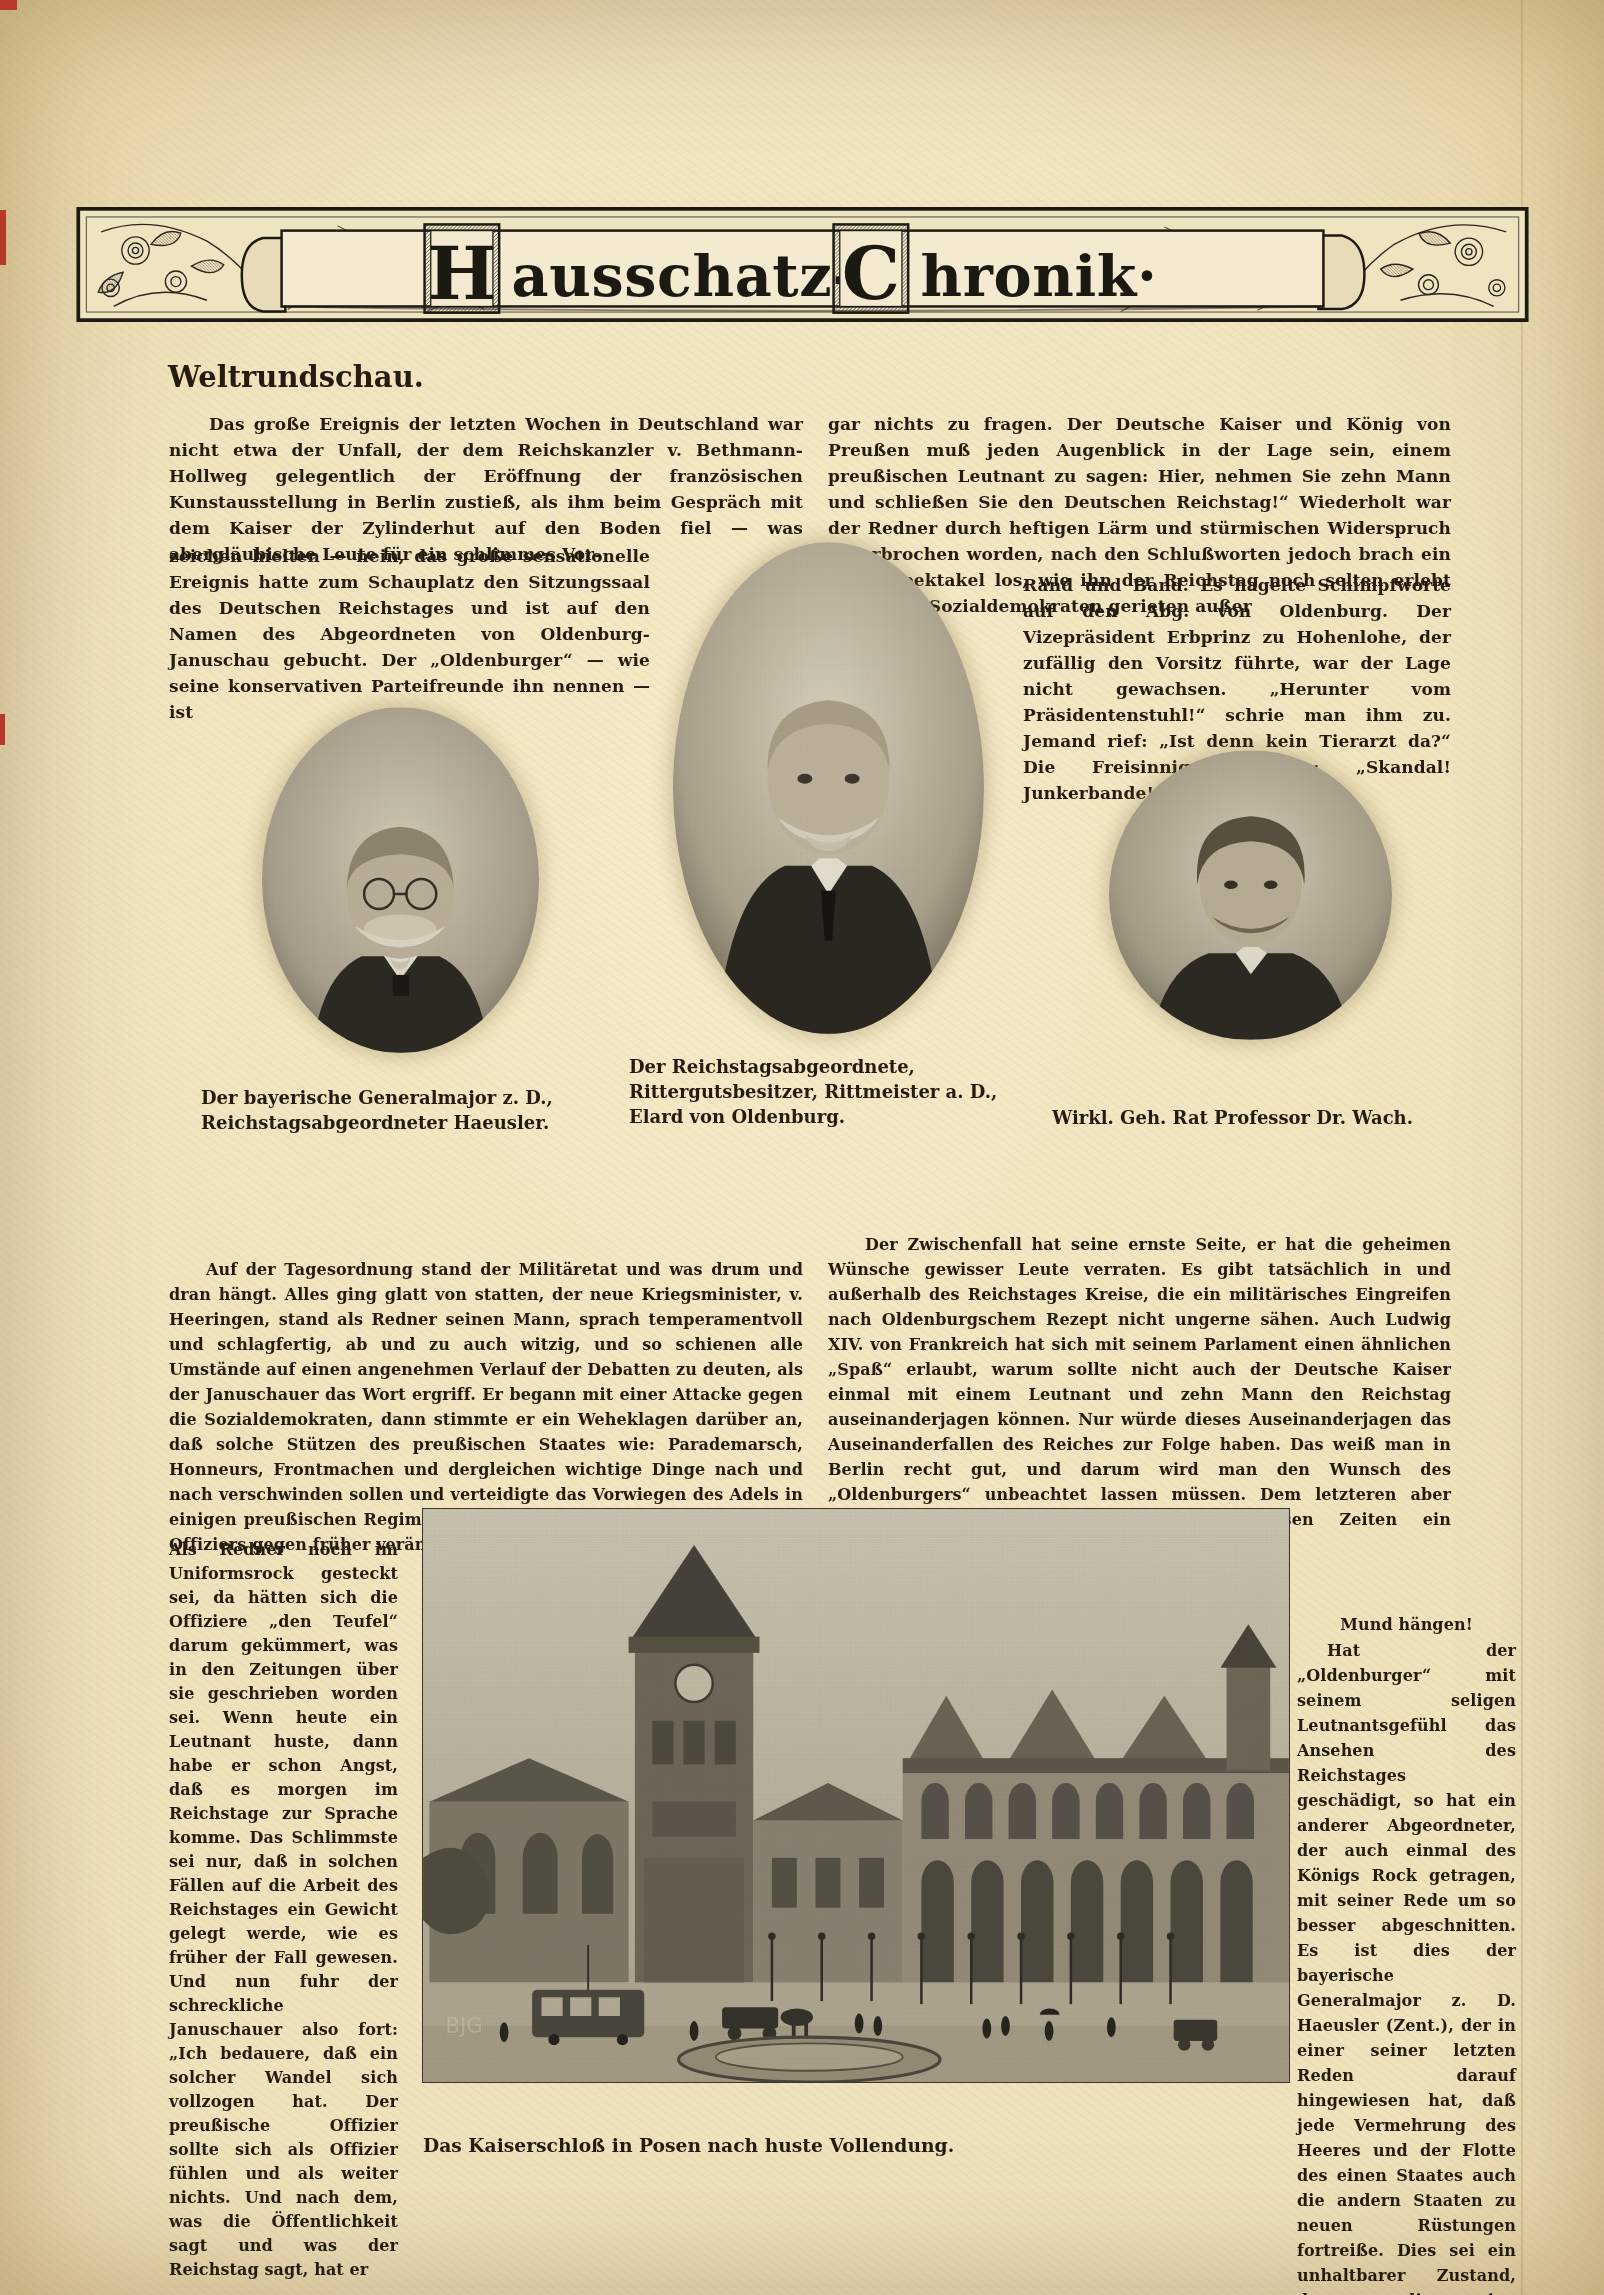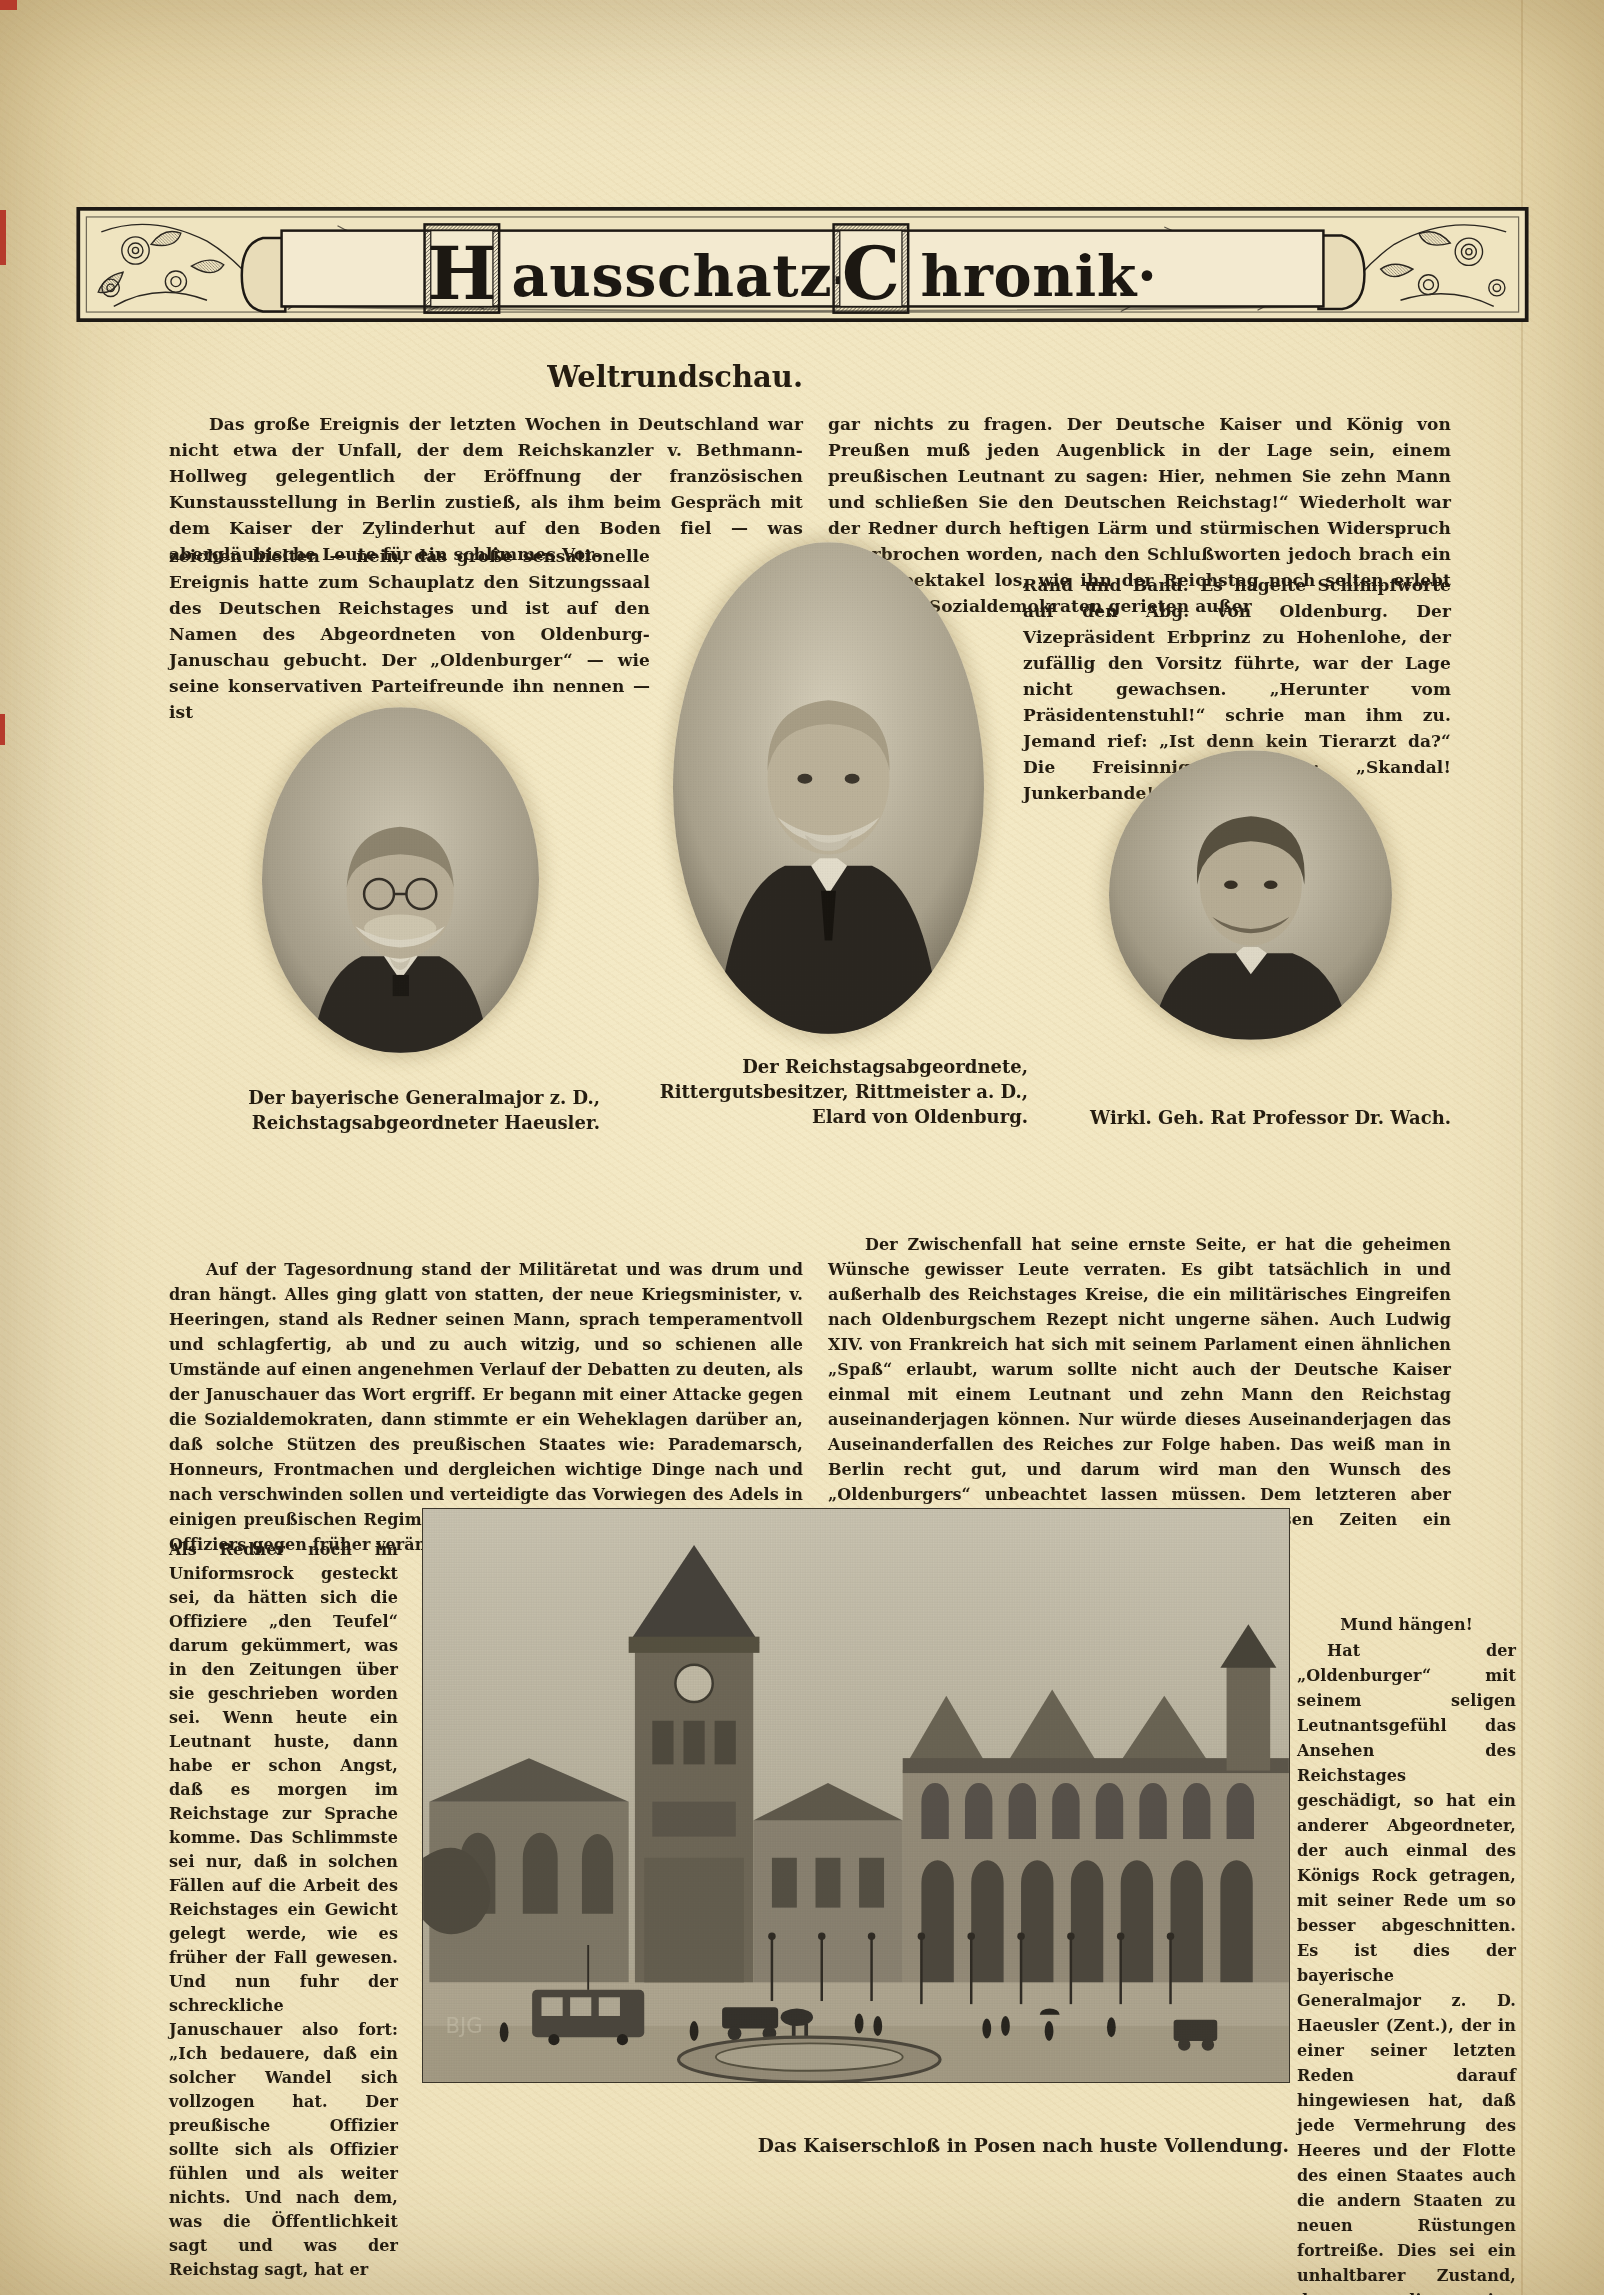--- a/index.html
+++ b/index.html
@@ -15,21 +15,21 @@
   }
   .speck{position:absolute;inset:0;
     background:
       repeating-linear-gradient(37deg, rgba(160,120,60,.045) 0 1.9px, rgba(0,0,0,0) 1.9px 6.9px),
       repeating-linear-gradient(-21deg, rgba(210,190,140,.05) 0 1.2px, rgba(0,0,0,0) 1.2px 5.6px);
     pointer-events:none;}
   .crease{position:absolute;top:0;bottom:0;width:1.9px;background:rgba(150,112,58,.22);}
   .redmark{position:absolute;background:#b63a2c;}
   .frak{font-weight:bold;text-align:justify;letter-spacing:0.1px;}
   .abs{position:absolute;}
-  .cap{font-weight:bold;text-align:right;white-space:pre-line;}
+  .cap{font-weight:bold;text-align:left;white-space:pre-line;}
   .oval{position:absolute;border-radius:50%;overflow:hidden;
         box-shadow:0 0 16px 6.2px rgba(120,100,60,.25);}
   .oval svg{display:block;width:100%;height:100%;}
   .photoframe{position:absolute;outline:0.6px solid #3a352a;background:#b2ab99;}
   .photoframe svg{display:block;width:100%;height:100%;}
 </style>
 </head>
 <body>
 
 <div id="page">

